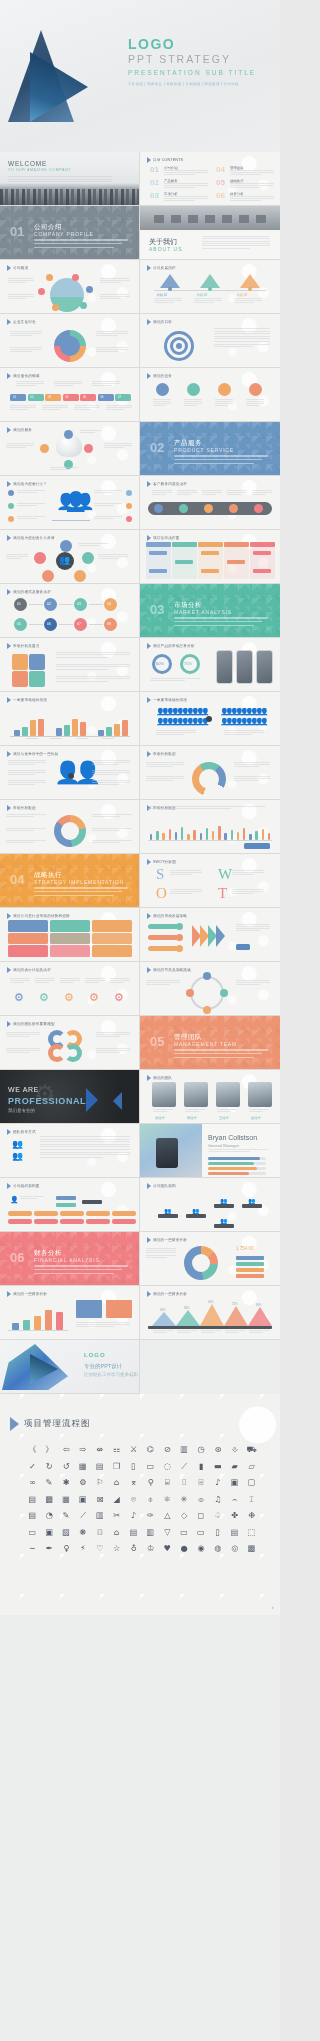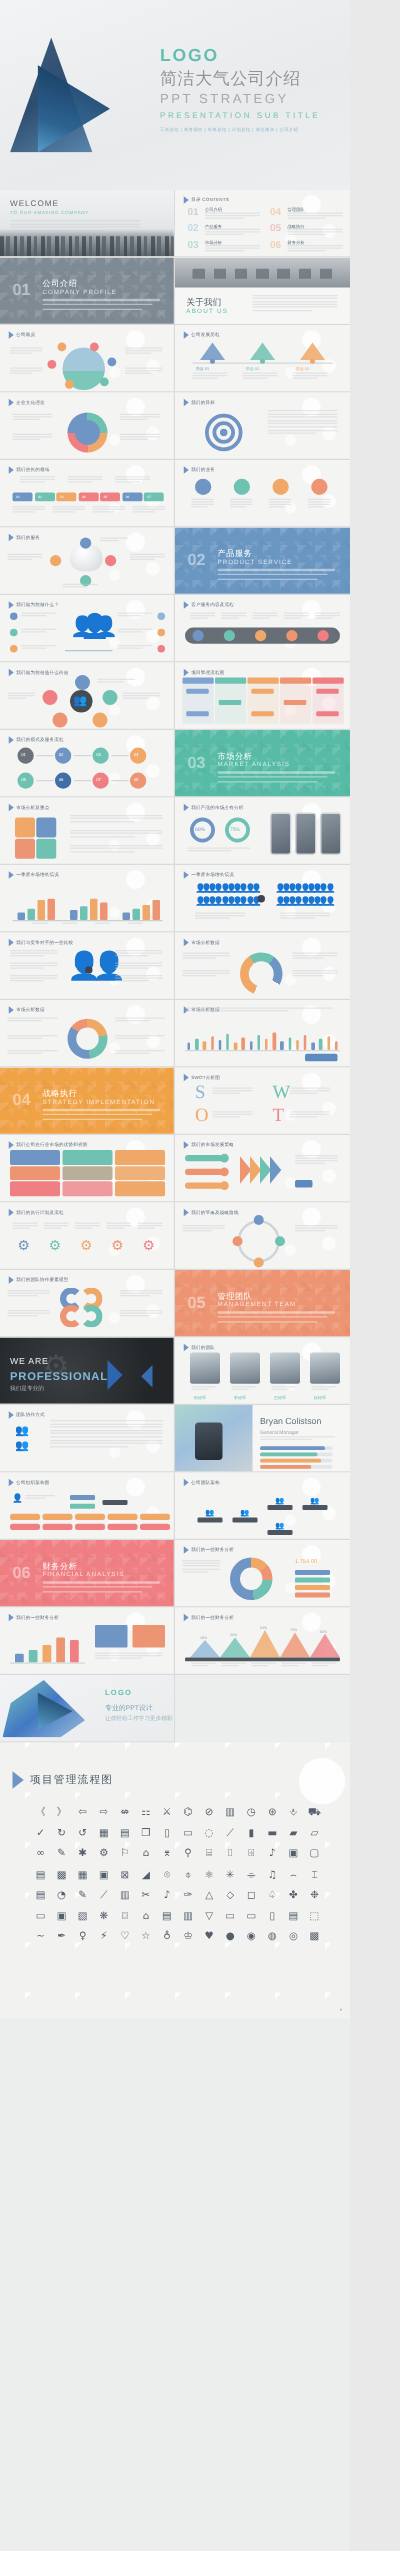--- a/index.html
+++ b/index.html
@@ -87,21 +87,20 @@
 </head>
 <body>
 
 <div class="page">
 
   <div class="cover">
     <div class="cover-photo"></div>
     <div class="cover-photo2"></div>
     <div class="cover-txt">
       <div class="logo">LOGO</div>
-      <div class="cn-title">简洁大气公司介绍</div>
       <div class="en-title">PPT STRATEGY</div>
       <div class="sub-title">PRESENTATION SUB TITLE</div>
       <div class="cover-tags">工作总结 | 商务报告 | 年终总结 | 计划总结 | 商业路演 | 公司介绍</div>
     </div>
   </div>
 
   <div class="grid" id="slide-grid">
       <div class="slide">
         <div style="position:absolute;inset:0;background:linear-gradient(180deg,#f0f1f2 0%,#e3e6e8 58%,#cfd4d8 100%)"></div>
        <div style="position:absolute;left:0;bottom:0;width:140px;height:22px;background:linear-gradient(0deg,#4c555d 0%,#8d959c 70%,rgba(160,168,174,0) 100%);opacity:.85"></div>

